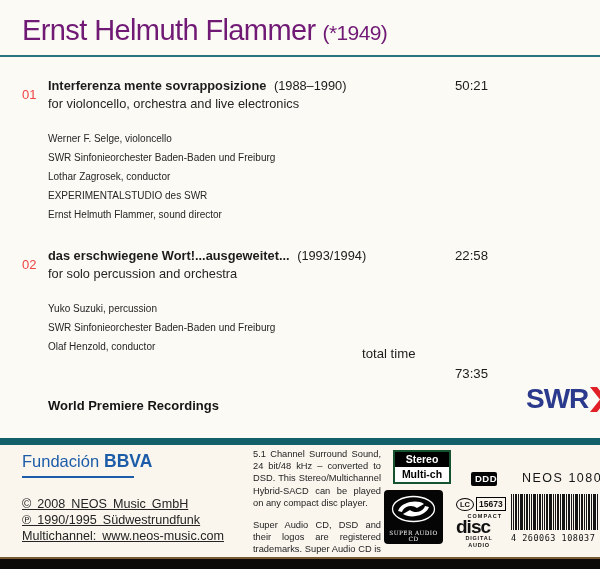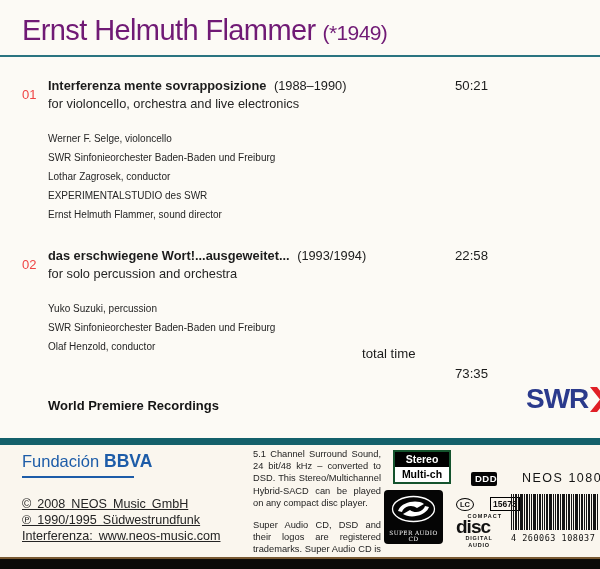--- a/index.html
+++ b/index.html
@@ -49,21 +49,21 @@
   .stereo-badge .row1{background:#000;color:#fff;font-size:10.5px;font-weight:700;text-align:center;padding:1px 0 2px;}
   .stereo-badge .row2{background:#fff;color:#000;font-size:10.5px;font-weight:700;text-align:center;padding:1px 0 2px;}
 
   .sacd{position:absolute;left:384px;top:45px;width:59px;height:54px;background:#050505;border-radius:4px;text-align:center;}
   .sacd-label{font-family:"DejaVu Serif",serif;font-size:5.8px;letter-spacing:0.4px;color:#fff;margin-top:-2px;}
 
   .ddd{position:absolute;left:471px;top:27px;width:26px;height:14px;background:#050505;border-radius:2px;color:#fff;font-size:9.5px;font-weight:700;letter-spacing:0.5px;text-align:right;line-height:14px;}
 
   .lc-badge{position:absolute;left:456px;top:52px;display:flex;align-items:flex-end;}
   .lc-oval{border:1.5px solid #000;border-radius:50%;font-size:7.5px;font-weight:700;padding:1px 3px;color:#111;}
-  .lc-num{border:1.5px solid #000;font-size:8.5px;font-weight:700;padding:1px 2px;margin-left:16px;color:#111;}
+  .lc-num{border:1.5px solid #000;font-size:8.5px;font-weight:700;padding:1px 2px;margin-left:2px;color:#111;}
 
   .cdlogo{position:absolute;left:456px;top:68px;width:46px;color:#111;}
   .cd-compact{font-size:5.5px;font-weight:700;letter-spacing:1px;text-align:right;line-height:6px;}
   .cd-disc{font-size:19px;font-weight:700;letter-spacing:-1px;line-height:16px;text-align:left;}
   .cd-da{font-size:5.5px;font-weight:700;letter-spacing:0.8px;text-align:center;line-height:7px;}
 
   .catalog{position:absolute;left:522px;top:26px;font-size:12.5px;letter-spacing:1.5px;color:#141414;white-space:nowrap;}
 
   .barcode{position:absolute;left:511px;top:49px;width:78px;}
   .barcode-digits{font-family:"DejaVu Sans Mono",monospace;font-size:8.5px;letter-spacing:0.5px;color:#111;margin-top:-1px;white-space:nowrap;}
@@ -135,21 +135,21 @@
 
   <div class="footer">
 
     <div class="bbva">
       <span>Fundación</span><span class="brand">BBVA</span>
     </div>
     <div class="bbva-rule"></div>
 
     <div class="publine pub1">© 2008 NEOS Music GmbH</div>
     <div class="publine pub2">℗ 1990/1995 Südwestrundfunk</div>
-    <div class="publine pub3">Interferenza: www.neos-music.com</div>
+    <div class="publine pub3">Multichannel: www.neos-music.com</div>
 
     <div class="technote">
       <p>5.1 Channel Surround Sound, 24 bit/48 kHz – converted to DSD. This Stereo/Multichannel Hybrid-SACD can be played on any compact disc player.</p>
       <p>Super Audio CD, DSD and their logos are registered trademarks. Super Audio CD is a joint development of Philips and Sony.</p>
     </div>
 
     <div class="stereo-badge">
       <div class="row1">Stereo</div>
       <div class="row2">Multi-ch</div>
     </div>

